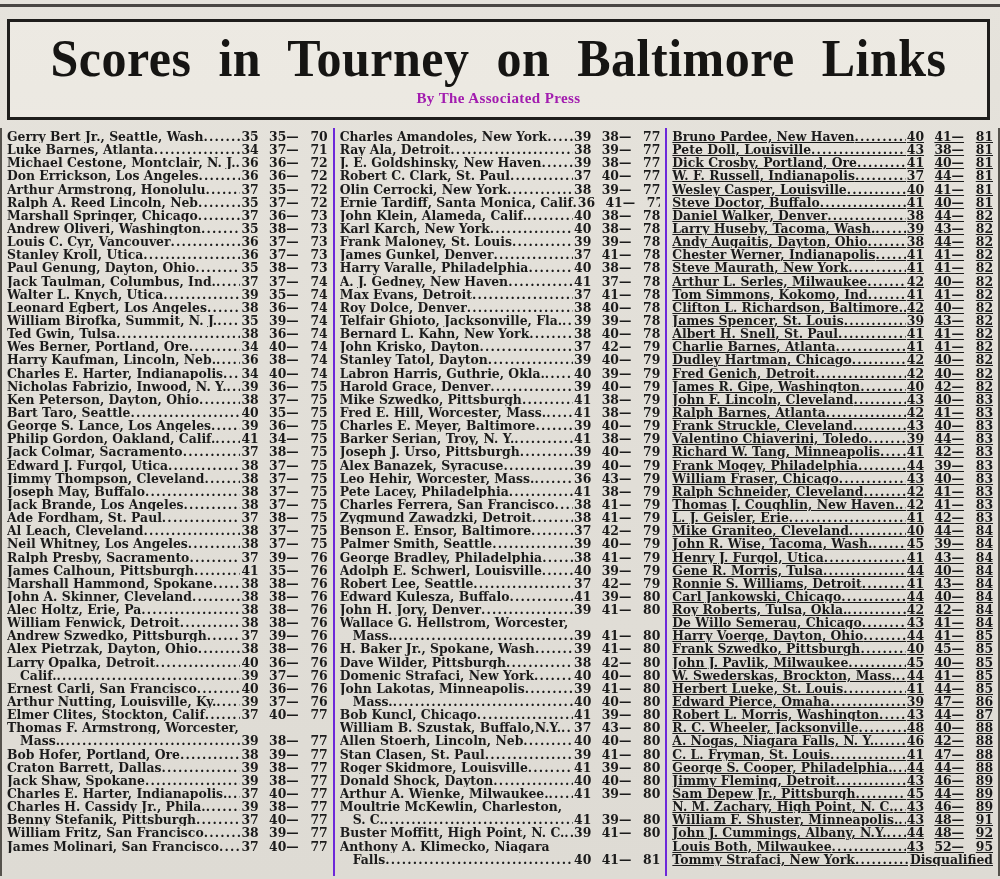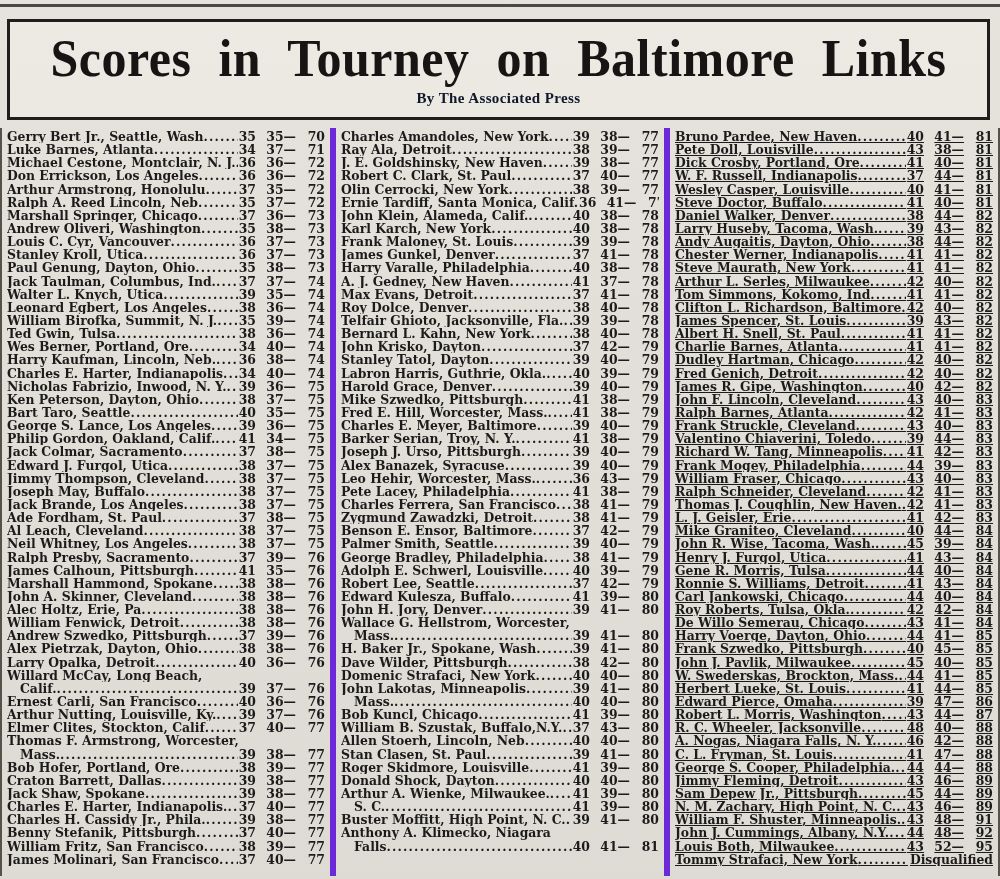--- a/index.html
+++ b/index.html
@@ -28,35 +28,35 @@
     letter-spacing:.5px;
     word-spacing:14px;
     color:#161513;
     transform:scaleY(1.06);
   }
   .byline{
     font-family:"Liberation Serif","DejaVu Serif",serif;
     font-weight:bold;
     font-size:15px;
     letter-spacing:.4px;
-    color:#0f172a;
+    color:#a21caf;
   }
   .columns{
     display:flex;
     margin-top:8px;
     height:748px;
     overflow:hidden;
     border-left:2px solid #55524c;
     border-right:2px solid #55524c;
   }
   .col{
     flex:1 1 0;
     box-sizing:border-box;
     padding:2px 5px 0 5px;
-    border-right:6px solid #6d28d9;
+    border-right:2px solid #6d28d9;
     overflow:hidden;
   }
   .col:last-child{border-right:none;text-decoration:underline;}
   .scoreline{
     display:flex;
     align-items:baseline;
     white-space:nowrap;
     font-size:12.4px;
     line-height:13.15px;
     height:13.15px;
@@ -367,23 +367,20 @@
         <span class="in2">38—</span>
         <span class="tot">76</span>
       </div>
       <div class="scoreline">
         <span class="nm">Larry Opalka, Detroit</span>
         <span class="dots"></span>
         <span class="out">40</span>
         <span class="in2">36—</span>
         <span class="tot">76</span>
       </div>
-      <div class="scoreline">
-        <span class="nm">Willard McCay, Long Beach,</span>
-      </div>
       <div class="scoreline indent">
         <span class="nm">Calif. </span>
         <span class="dots"></span>
         <span class="out">39</span>
         <span class="in2">37—</span>
         <span class="tot">76</span>
       </div>
       <div class="scoreline">
         <span class="nm">Ernest Carli, San Francisco</span>
         <span class="dots"></span>
@@ -818,20 +815,23 @@
         <span class="out">40</span>
         <span class="in2">40—</span>
         <span class="tot">80</span>
       </div>
       <div class="scoreline">
         <span class="nm">Arthur A. Wienke, Milwaukee.</span>
         <span class="dots"></span>
         <span class="out">41</span>
         <span class="in2">39—</span>
         <span class="tot">80</span>
+      </div>
+      <div class="scoreline">
+        <span class="nm">Moultrie McKewlin, Charleston,</span>
       </div>
       <div class="scoreline indent">
         <span class="nm">S. C. </span>
         <span class="dots"></span>
         <span class="out">41</span>
         <span class="in2">39—</span>
         <span class="tot">80</span>
       </div>
       <div class="scoreline">
         <span class="nm">Buster Moffitt, High Point, N. C.</span>

